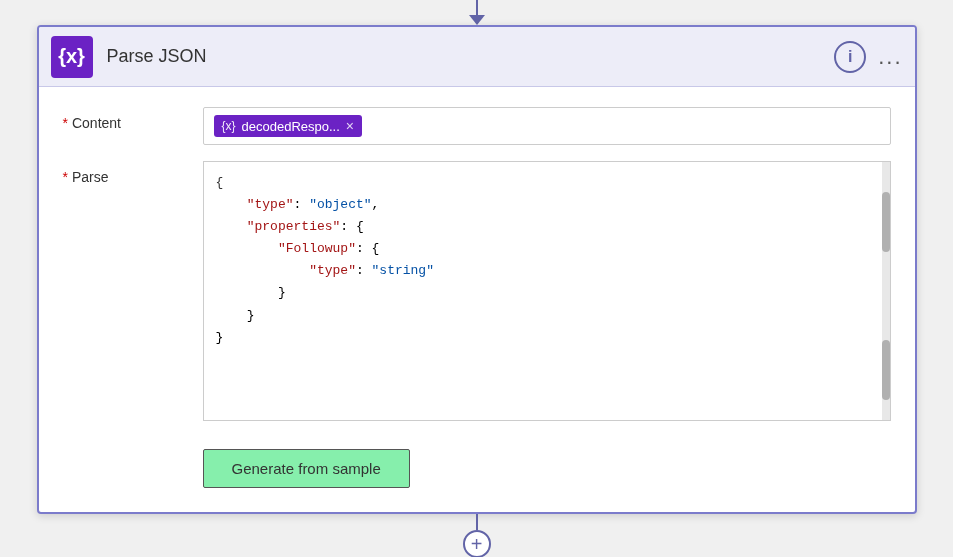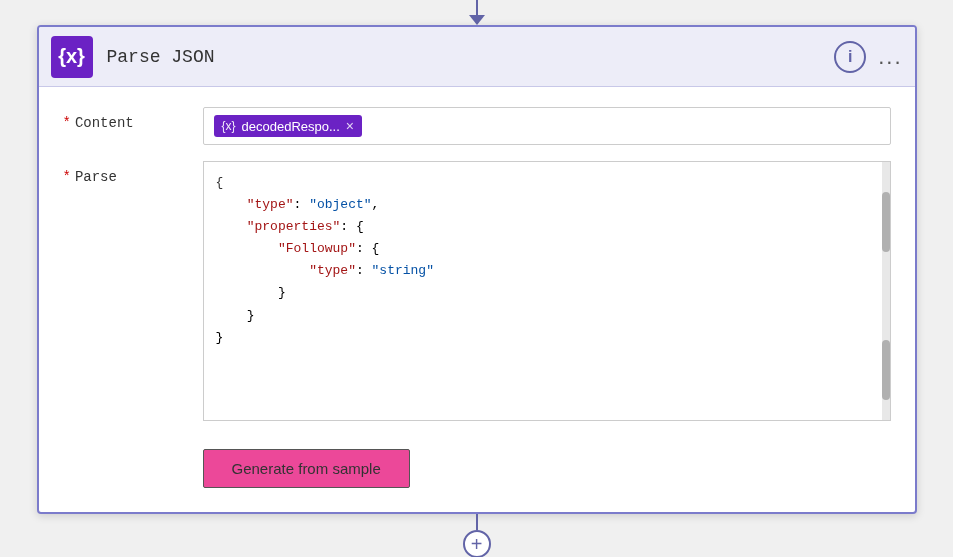--- a/index.html
+++ b/index.html
@@ -76,21 +76,20 @@
       color: white;
       font-size: 20px;
       font-weight: bold;
     }
 
     .header-title {
       flex: 1;
       font-size: 18px;
       color: #333;
       font-weight: 400;
-      font-family: Liberation Mono, monospace;
     }
 
     .header-actions {
       display: flex;
       align-items: center;
       gap: 12px;
     }
 
     .info-btn {
       width: 32px;
@@ -127,21 +126,20 @@
       align-items: flex-start;
       margin-bottom: 16px;
     }
 
     .field-label {
       width: 140px;
       font-size: 14px;
       color: #333;
       padding-top: 8px;
       flex-shrink: 0;
-      font-family: Liberation Mono, monospace;
     }
 
     .required-star {
       color: #c00;
       margin-right: 4px;
     }
 
     .field-control {
       flex: 1;
     }
@@ -222,21 +220,21 @@
       right: 0;
       bottom: 20px;
       width: 8px;
       height: 60px;
       background: #b0b0b0;
       border-radius: 4px;
     }
 
     .generate-btn {
       border: 1px solid #555;
-      background: #ec4899;
+      background: #86efac;
       padding: 10px 28px;
       font-size: 15px;
       cursor: pointer;
       border-radius: 2px;
       margin-top: 12px;
       color: #333;
     }
 
     .connector-bottom {
       display: flex;

